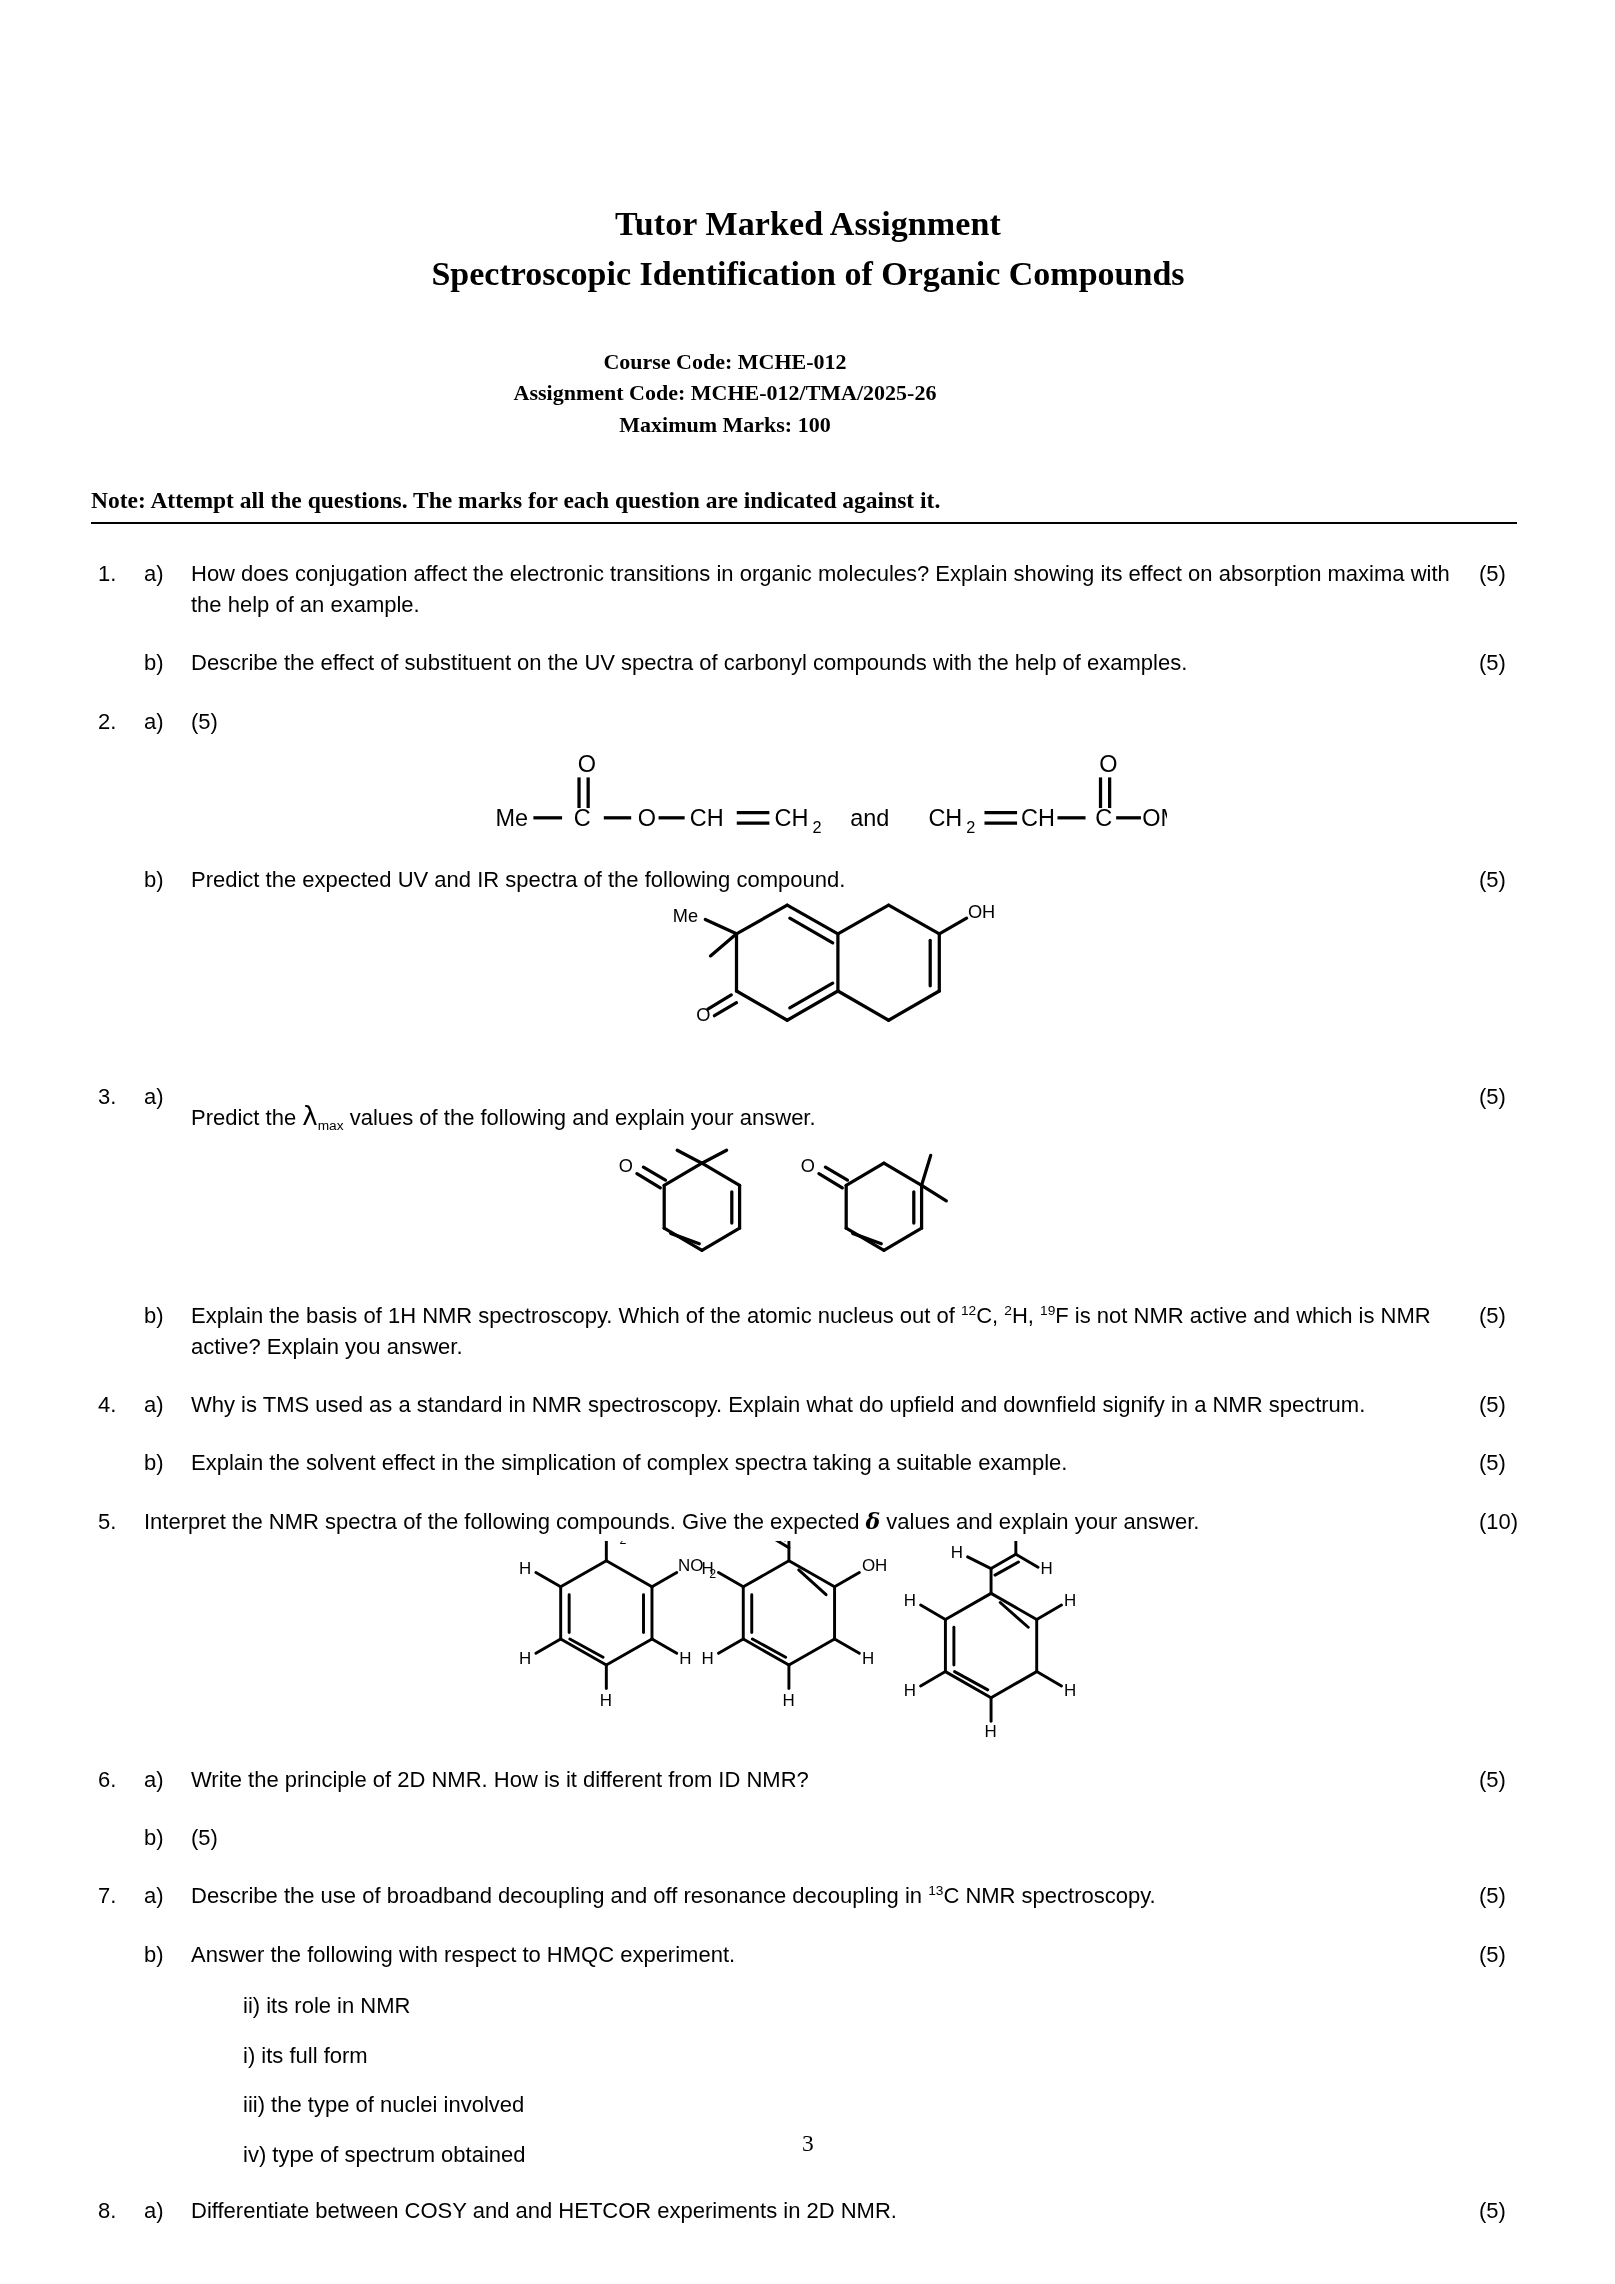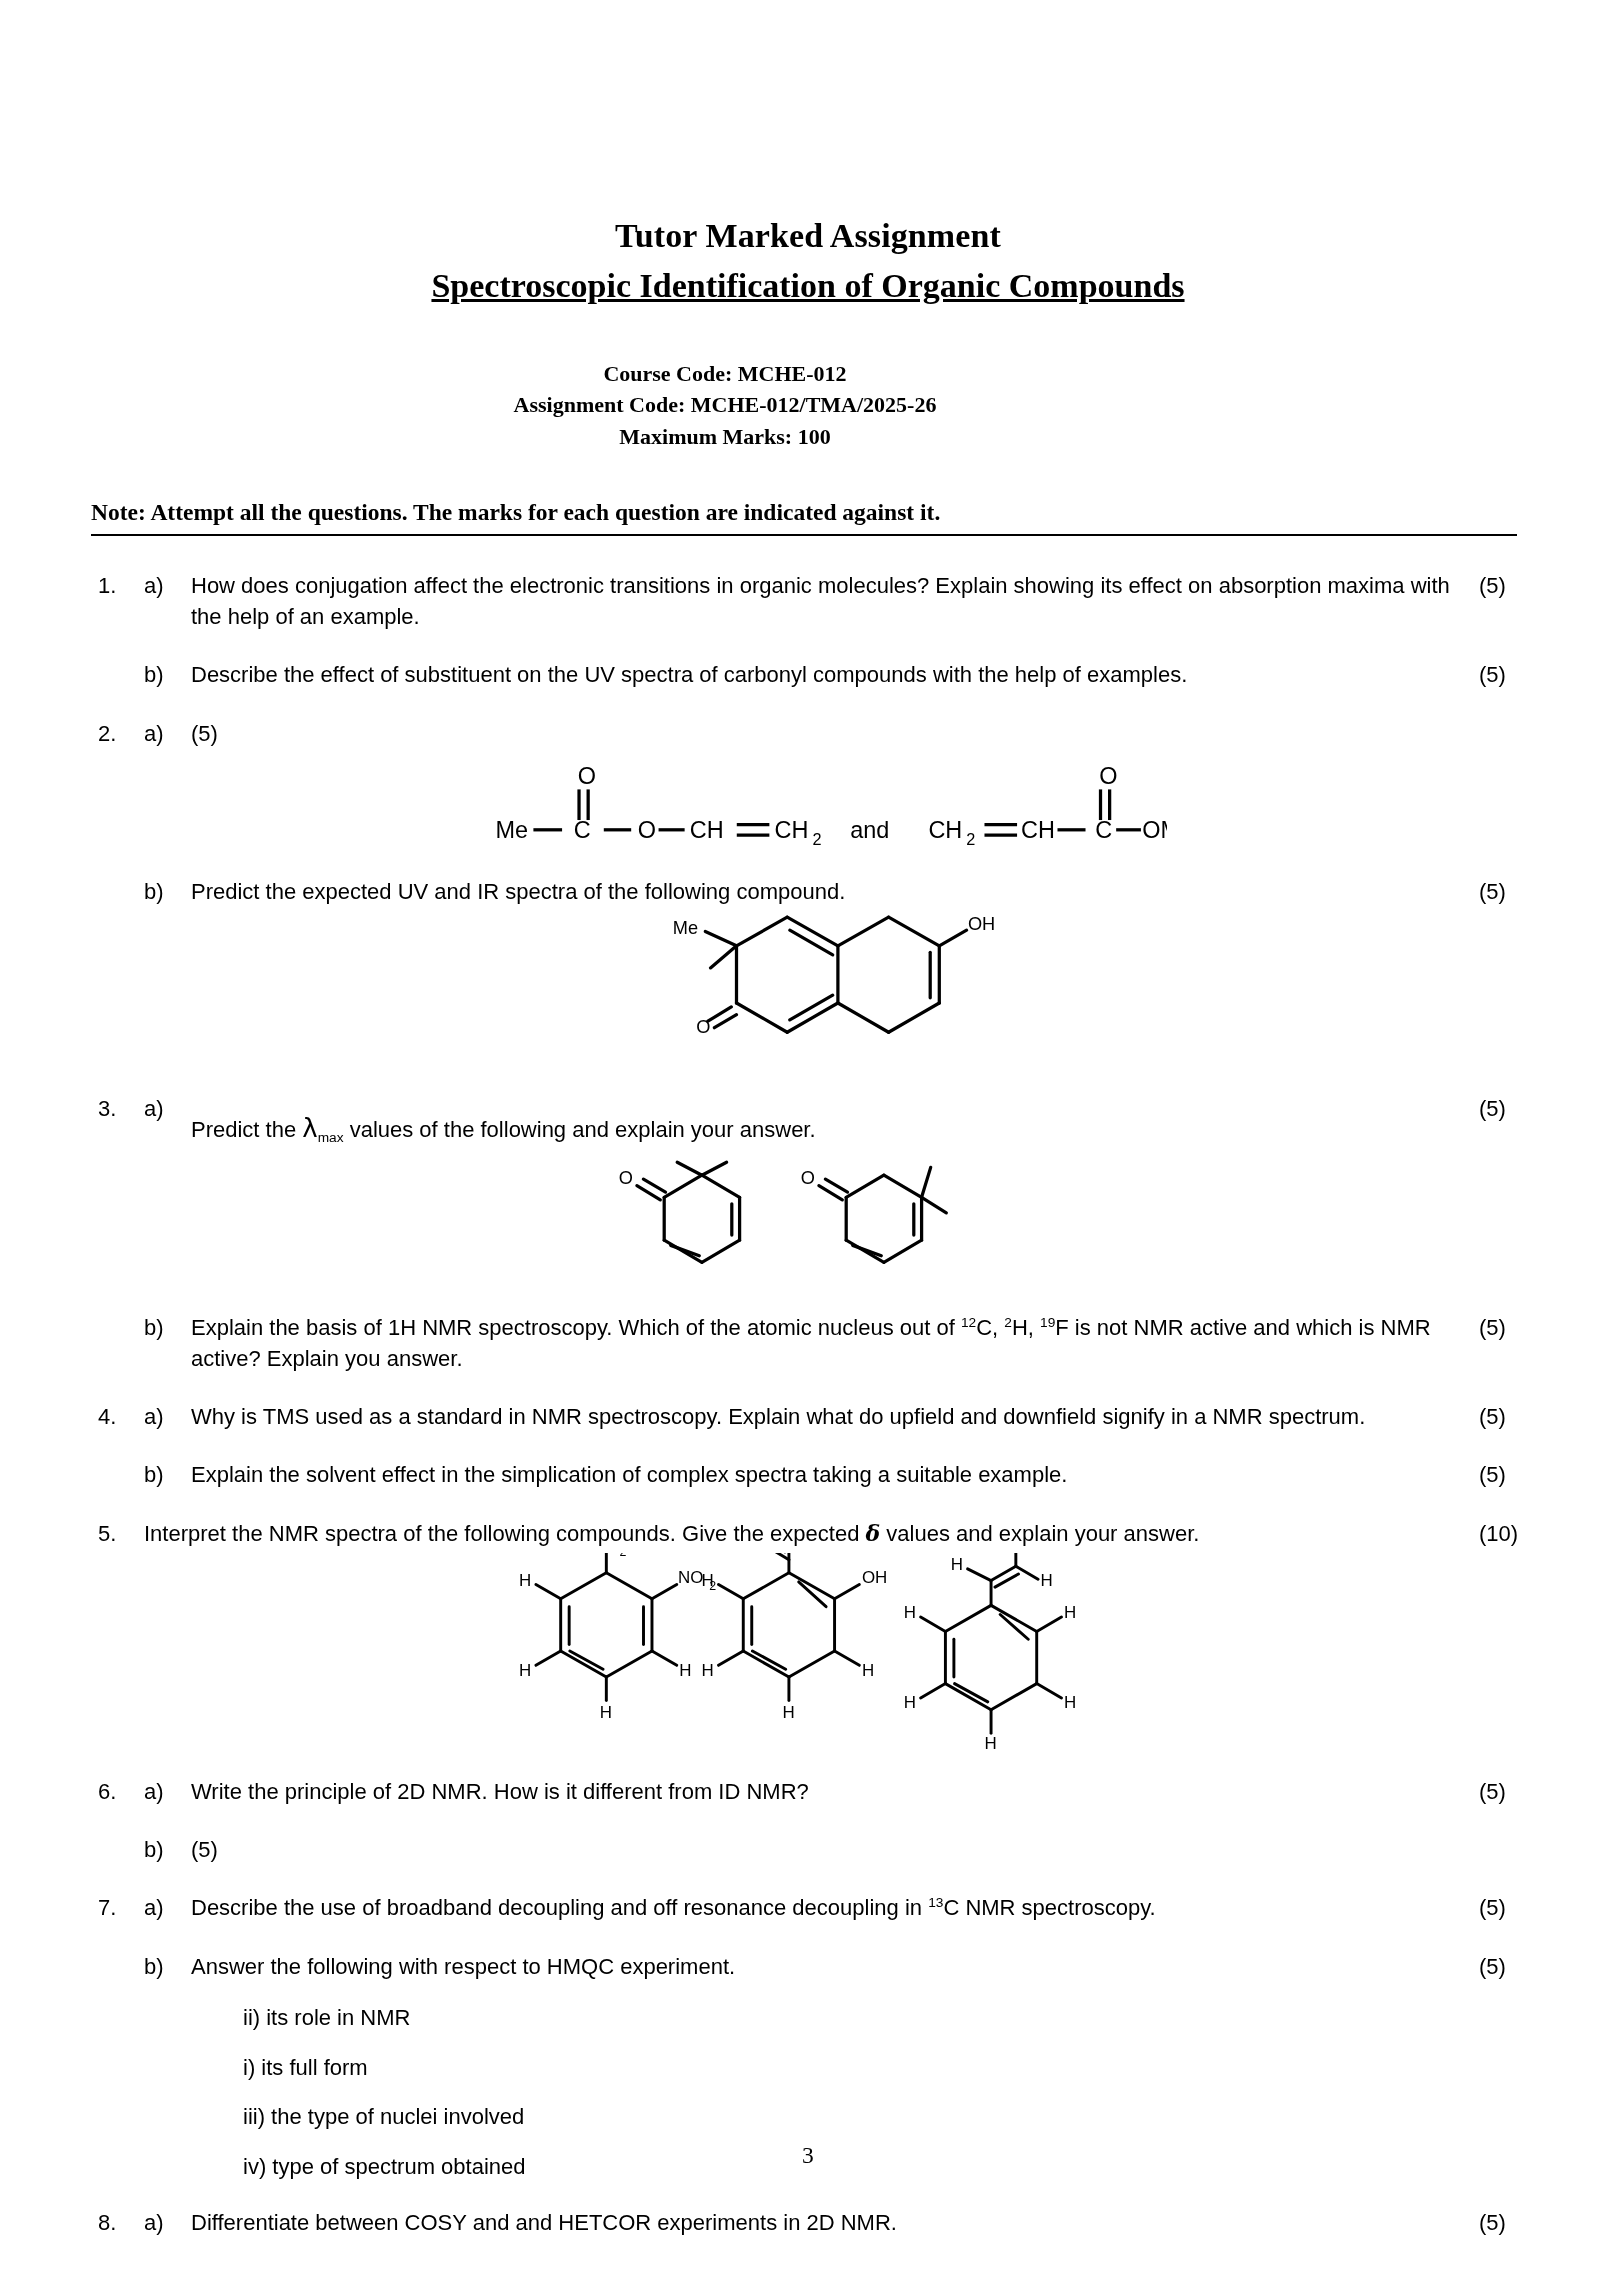--- a/index.html
+++ b/index.html
@@ -15,21 +15,21 @@
     position: relative;
     width: 1616px;
     height: 2284px;
     background: #ffffff;
     overflow: hidden;
     box-sizing: border-box;
   }
   .content {
     position: absolute;
     left: 0;
-    top: 12px;
+    top: 0;
     width: 1616px;
   }
 
   
   .doc-title {
     font-family: "Liberation Serif", serif;
     font-weight: bold;
     text-align: center;
     font-size: 34px;
     line-height: 1.28;
@@ -37,21 +37,20 @@
   }
   .title-block {
     margin-top: 202px;
   }
   .title-line2 {
     font-family: "Liberation Serif", serif;
     font-weight: bold;
     text-align: center;
     font-size: 34px;
     margin-top: 9px;
-    text-decoration: underline;
   }
   .meta-block {
     font-family: "Liberation Serif", serif;
     font-weight: bold;
     font-size: 22px;
     text-align: center;
     line-height: 1.45;
     margin-top: 53px;
     padding-right: 166px;
   }

